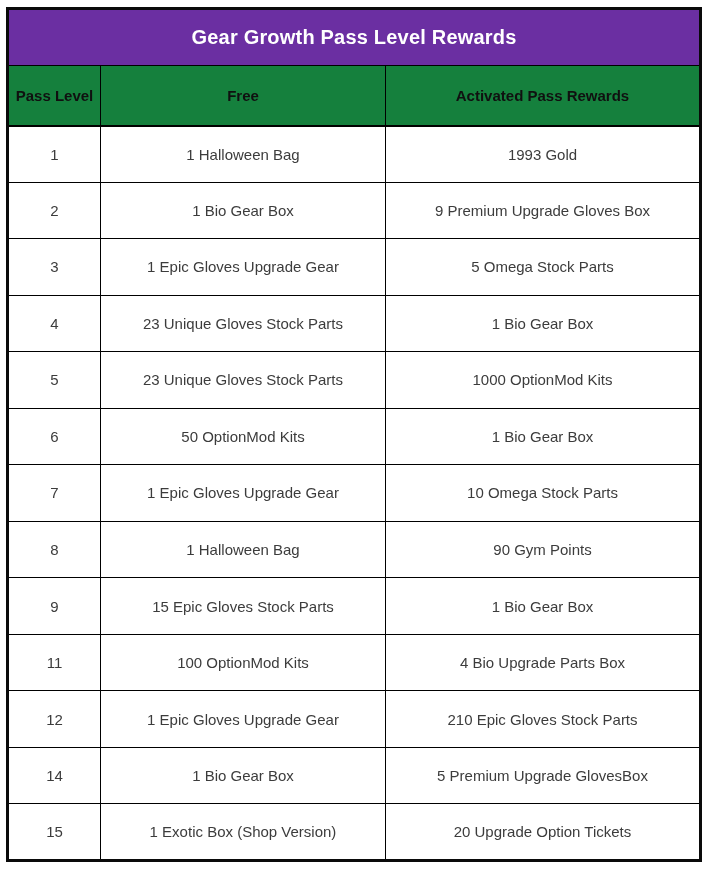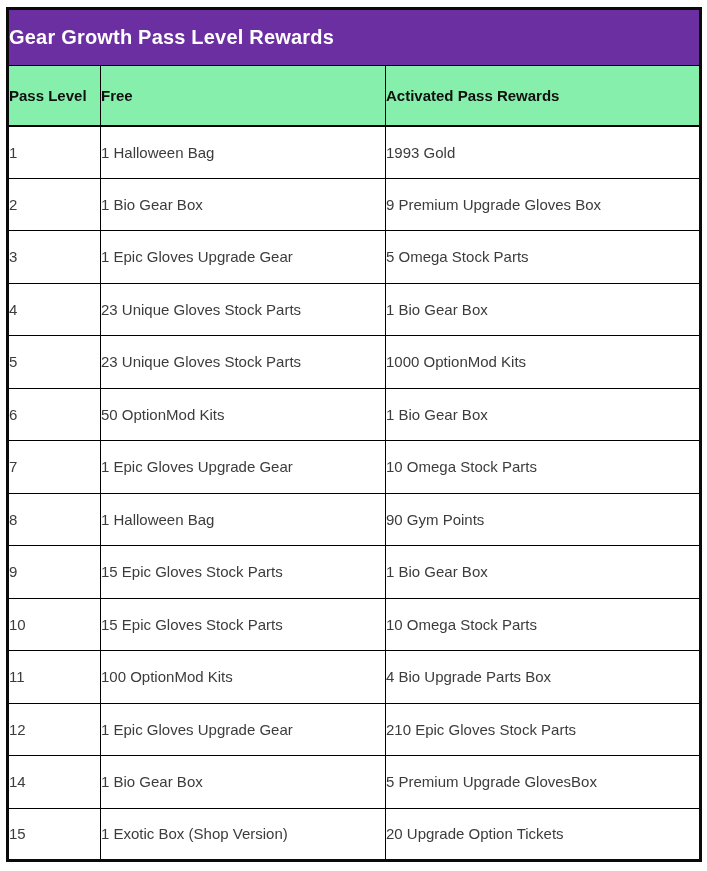--- a/index.html
+++ b/index.html
@@ -19,40 +19,40 @@
     left: 6px;
     top: 7px;
     width: 693px;
     height: 855px;
     border-collapse: collapse;
     table-layout: fixed;
   }
   table.rewards-table th,
   table.rewards-table td {
     border: 1px solid #000000;
-    text-align: left;
+    text-align: center;
     vertical-align: middle;
     margin-top: 36px;
   }
   
   table.rewards-table {
     border: 3px solid #0a0a0a;
   }
   .title-cell {
     height: 57px;
     background: #6b2fa2;
     color: #ffffff;
     font-size: 20px;
     font-weight: bold;
     letter-spacing: 0.2px;
     border-bottom: 2px solid #000000;
   }
   tr.header-row th {
     height: 60px;
-    background: #86efac;
+    background: #15803d;
     color: #101010;
     font-size: 15px;
     font-weight: bold;
     border-bottom: 2px solid #000000;
   }
   tbody td {
     height: 49px;
     background: #ffffff;
     color: #3c3c3c;
     font-size: 15px;
@@ -122,25 +122,20 @@
           <td>8</td>
           <td>1 Halloween Bag</td>
           <td>90 Gym Points</td>
         </tr>
         <tr>
           <td>9</td>
           <td>15 Epic Gloves Stock Parts</td>
           <td>1 Bio Gear Box</td>
         </tr>
         <tr>
-          <td>10</td>
-          <td>15 Epic Gloves Stock Parts</td>
-          <td>10 Omega Stock Parts</td>
-        </tr>
-        <tr>
           <td>11</td>
           <td>100 OptionMod Kits</td>
           <td>4 Bio Upgrade Parts Box</td>
         </tr>
         <tr>
           <td>12</td>
           <td>1 Epic Gloves Upgrade Gear</td>
           <td>210 Epic Gloves Stock Parts</td>
         </tr>
         <tr>

